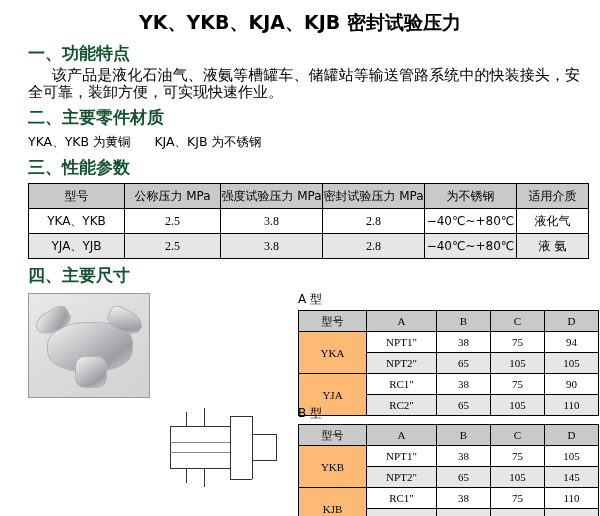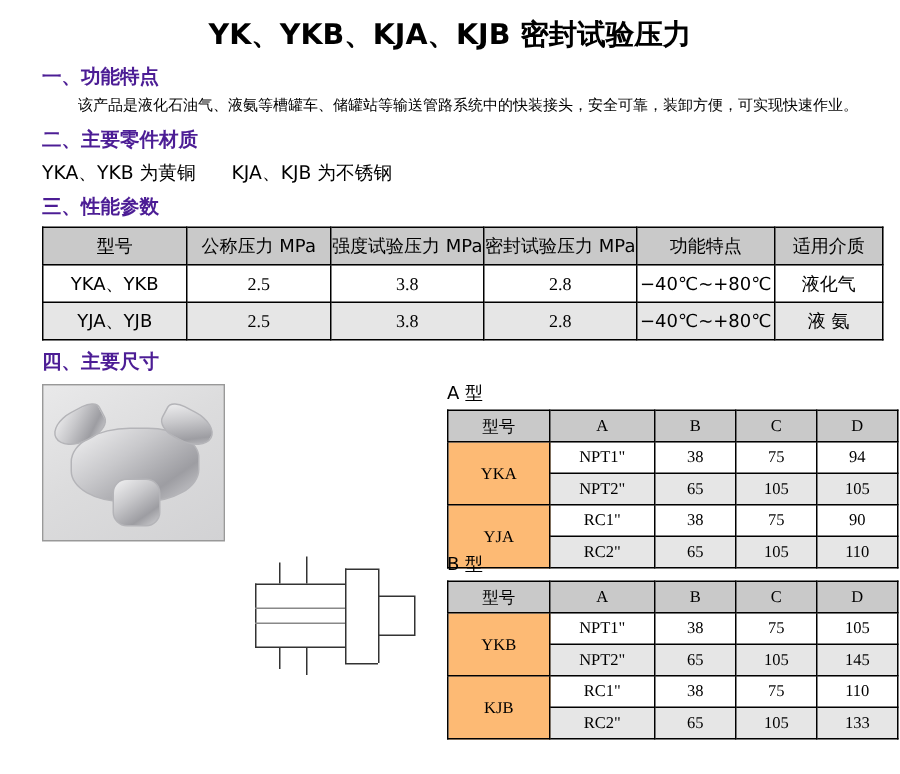--- a/index.html
+++ b/index.html
@@ -24,28 +24,28 @@
   }
   .title {
     text-align: center;
     font-size: 19px;
     font-weight: bold;
     letter-spacing: 0px;
     margin: 10px 0 6px 0;
     font-family: "Liberation Serif", "DejaVu Serif", serif;
   }
   .section-head {
-    color: #4c1d95;
+    color: #14532d;
     font-weight: bold;
-    font-size: 13px;
+    font-size: 17px;
     margin: 5px 0 2px 18px;
     font-family: "Liberation Serif", "DejaVu Serif", serif;
   }
   .para {
-    font-size: 10px;
+    font-size: 15px;
     line-height: 17px;
     margin: 0 10px 0 18px;
     text-align: justify;
   }
   .para-indent {
     text-indent: 24px;
   }
   .mat-line {
     font-size: 12.5px;
     margin: 5px 0 0 18px;
@@ -157,21 +157,21 @@
       <col style="width:102px">
       <col style="width:92px">
       <col style="width:72px">
     </colgroup>
     <thead>
       <tr>
         <th class="cn">型号</th>
         <th class="cn">公称压力 MPa</th>
         <th class="cn">强度试验压力 MPa</th>
         <th class="cn">密封试验压力 MPa</th>
-        <th class="cn">功能特点</th>
+        <th class="cn">为不锈钢</th>
         <th class="cn">适用介质</th>
       </tr>
     </thead>
     <tbody>
       <tr>
         <td class="cn">YKA、YKB</td>
         <td>2.5</td>
         <td>3.8</td>
         <td>2.8</td>
         <td class="cn">−40℃~+80℃</td>

